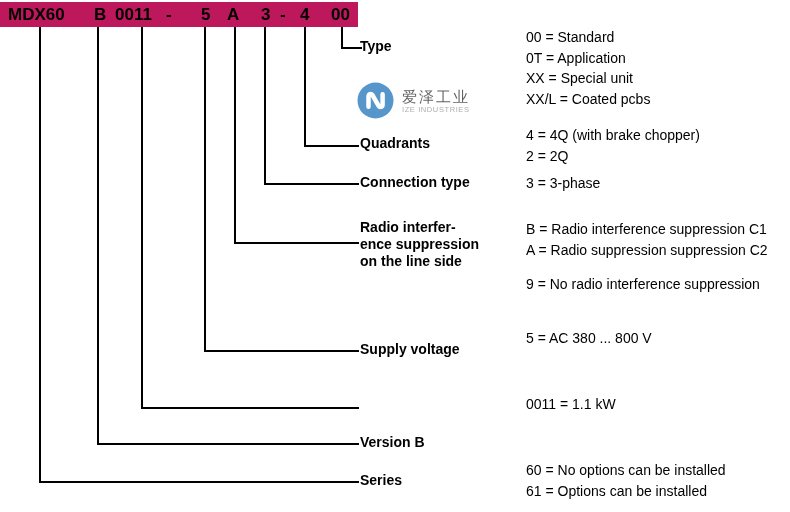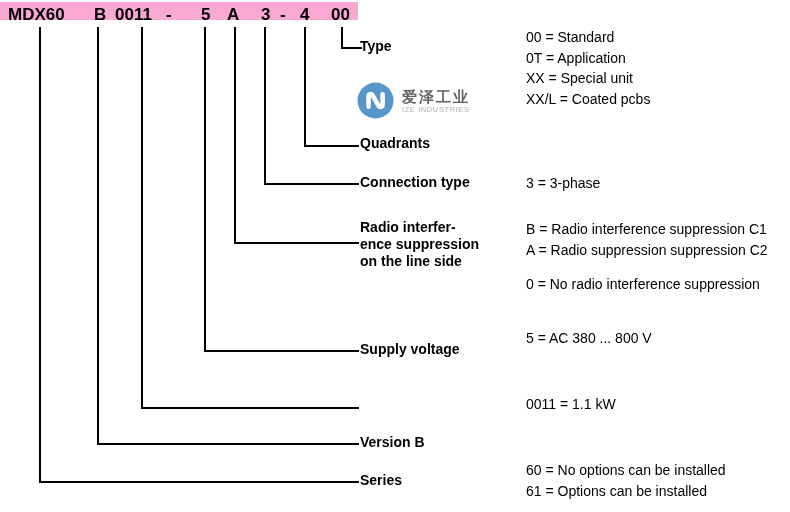--- a/index.html
+++ b/index.html
@@ -1,21 +1,21 @@
 <!DOCTYPE html>
 <html><head>
 <meta charset="utf-8">
 <style>
   html,body{margin:0;padding:0;background:#ffffff;}
   .canvas{
     position:relative;width:790px;height:512px;background:#fff;overflow:hidden;
     font-family:"Liberation Sans","DejaVu Sans",sans-serif;color:#000;
   }
   
-  .code-bar{position:absolute;left:0;top:2px;width:358px;height:18px;background:#f9a8d4;}
+  .code-bar{position:absolute;left:0;top:2px;width:358px;height:25px;background:#be185d;}
   .seg{position:absolute;top:0;height:25px;line-height:25px;font-weight:bold;font-size:17px;white-space:nowrap;}
   .s0{left:8px}.s1{left:94px}.s2{left:115px}.s3{left:166px}.s4{left:201px}
   .s5{left:227px}.s6{left:261px}.s7{left:280px}.s8{left:300px}.s9{left:331px}
   
   .elbow{position:absolute;top:27px;border-left:2px solid #000;border-bottom:2px solid #000;}
   .l-series    {left:39px; height:454px;width:318px;}
   .l-version   {left:97px; height:416px;width:260px;}
   .l-motor     {left:141px;height:380px;width:216px;}
   .l-supply    {left:204px;height:323px;width:153px;}
   .l-radio     {left:234px;height:215px;width:123px;}
@@ -28,21 +28,21 @@
   .lab-supply{top:341px}.lab-motor{top:388px}.lab-version{top:434px}.lab-series{top:472px}
   
   .opts{position:absolute;left:526px;font-size:14px;line-height:20.7px;white-space:nowrap;}
   .o-type{top:27px}.o-quadrants{top:125px}.o-connection{top:173px}
   .o-radio-a{top:219px}.o-radio-b{top:274px}
   .o-supply{top:328px}.o-motor{top:394px}.o-series{top:460px}
   
   .watermark{position:absolute;left:357px;top:82px;display:flex;align-items:center;gap:8px;opacity:.95;}
   .wm-icon{width:37px;height:37px;display:block;}
   .wm-text{display:flex;flex-direction:column;}
-  .wm-cn{font-size:15px;font-weight:bold;color:#58595b;letter-spacing:2px;line-height:17px;}
+  .wm-cn{font-size:15px;font-weight:normal;color:#58595b;letter-spacing:2px;line-height:17px;}
   .wm-en{font-size:7.5px;color:#a8aaac;letter-spacing:.6px;line-height:9px;}
 </style>
 </head>
 <body>
 
 <div class="canvas">
 
   <div class="code-bar">
     <span class="seg s0">MDX60</span>
     <span class="seg s1">B</span>
@@ -75,30 +75,32 @@
   <div class="row-label lab-version">Version B</div>
   <div class="row-label lab-series">Series</div>
 
   <div class="opts o-type">
     <div>00 = Standard</div>
     <div>0T = Application</div>
     <div>XX = Special unit</div>
     <div>XX/L = Coated pcbs</div>
   </div>
   <div class="opts o-quadrants">
+    <div>4 = 4Q (with brake chopper)</div>
+    <div>2 = 2Q</div>
   </div>
   <div class="opts o-connection">
     <div>3 = 3-phase</div>
   </div>
   <div class="opts o-radio-a">
     <div>B = Radio interference suppression C1</div>
     <div>A = Radio suppression suppression C2</div>
   </div>
   <div class="opts o-radio-b">
-    <div>0 = No radio interference suppression</div>
+    <div>9 = No radio interference suppression</div>
   </div>
   <div class="opts o-supply">
     <div>5 = AC 380 ... 800 V</div>
   </div>
   <div class="opts o-motor">
     <div>0011 = 1.1 kW</div>
   </div>
   <div class="opts o-series">
     <div>60 = No options can be installed</div>
     <div>61 = Options can be installed</div>

